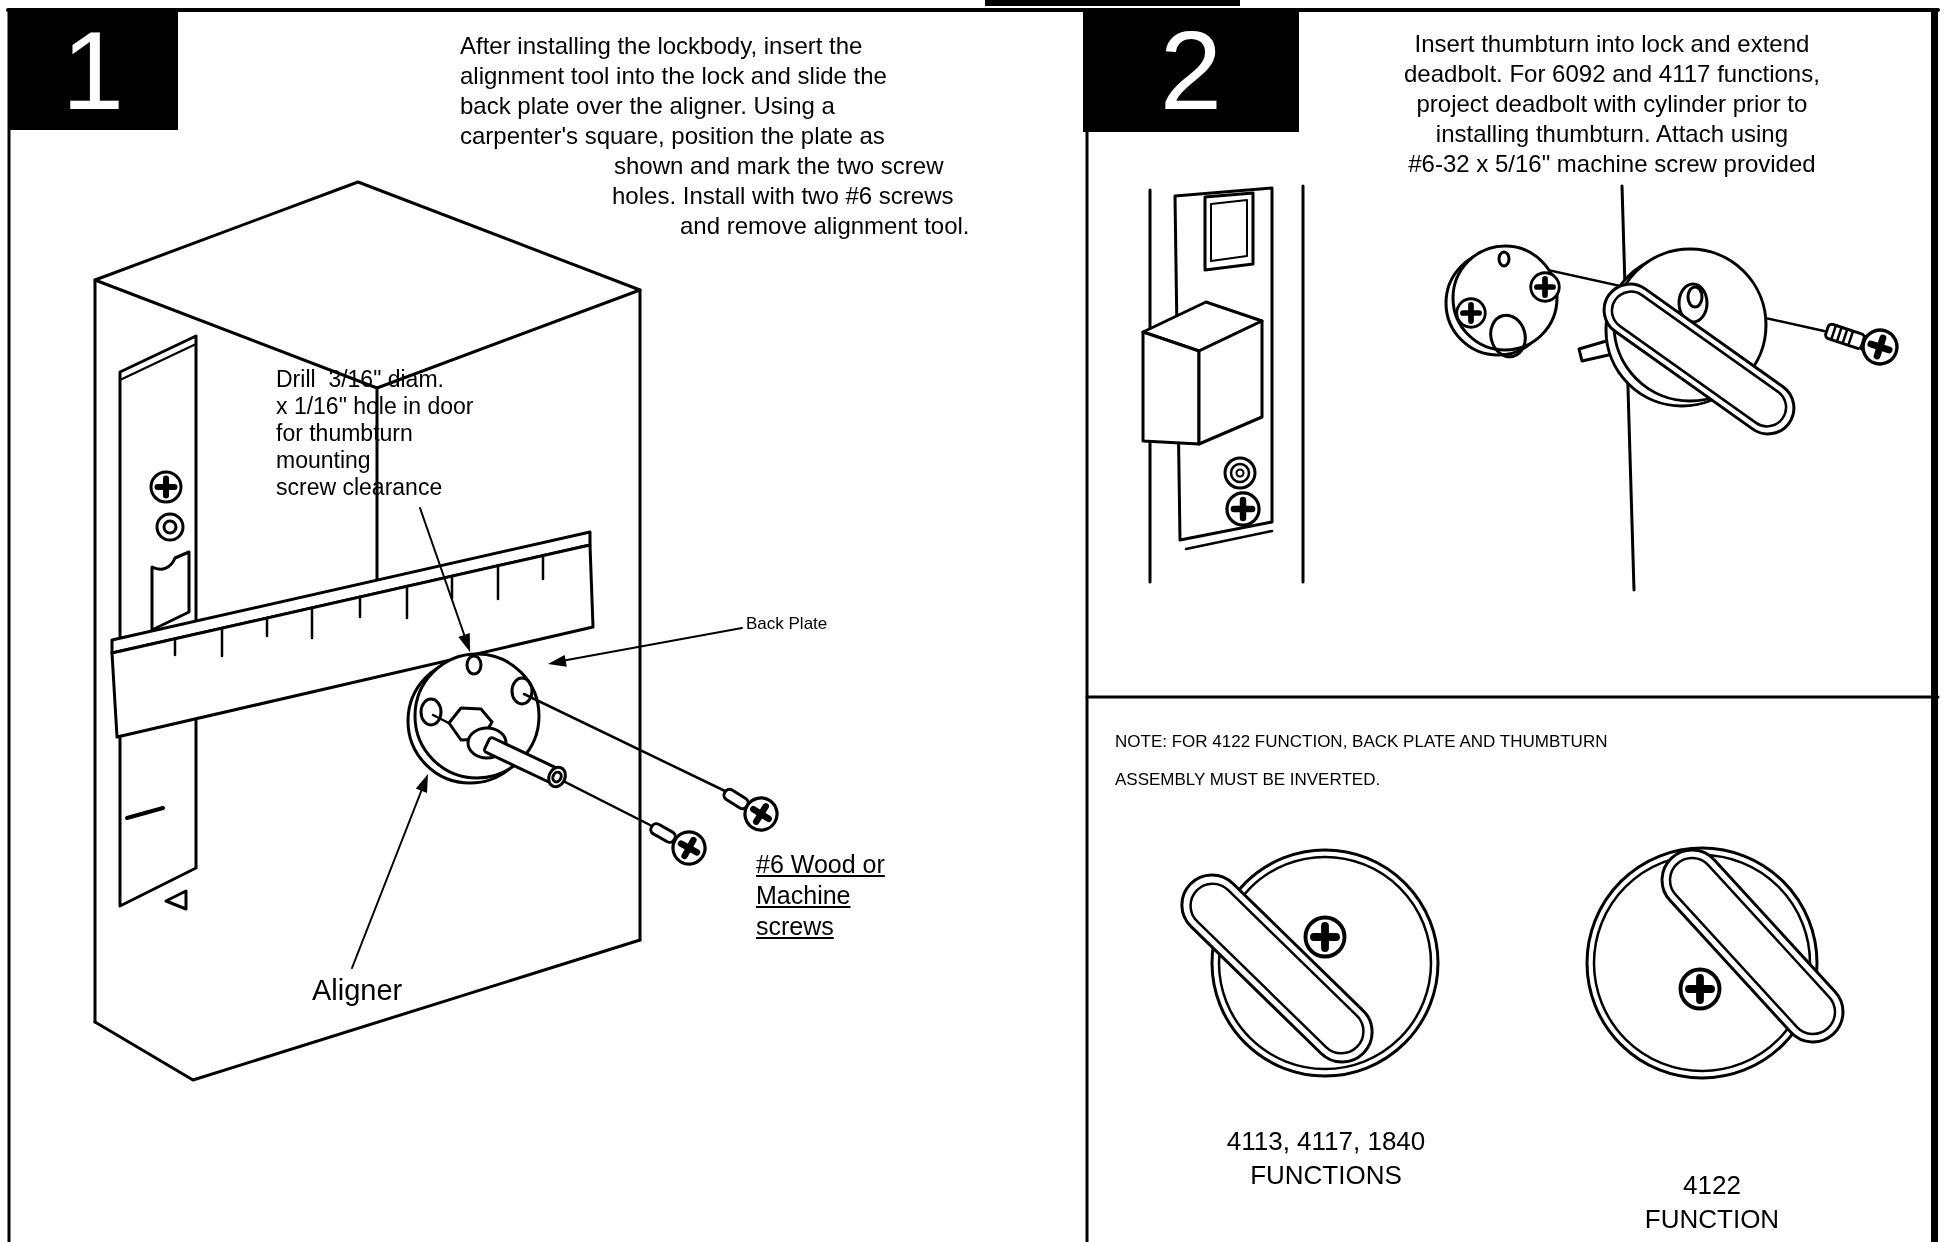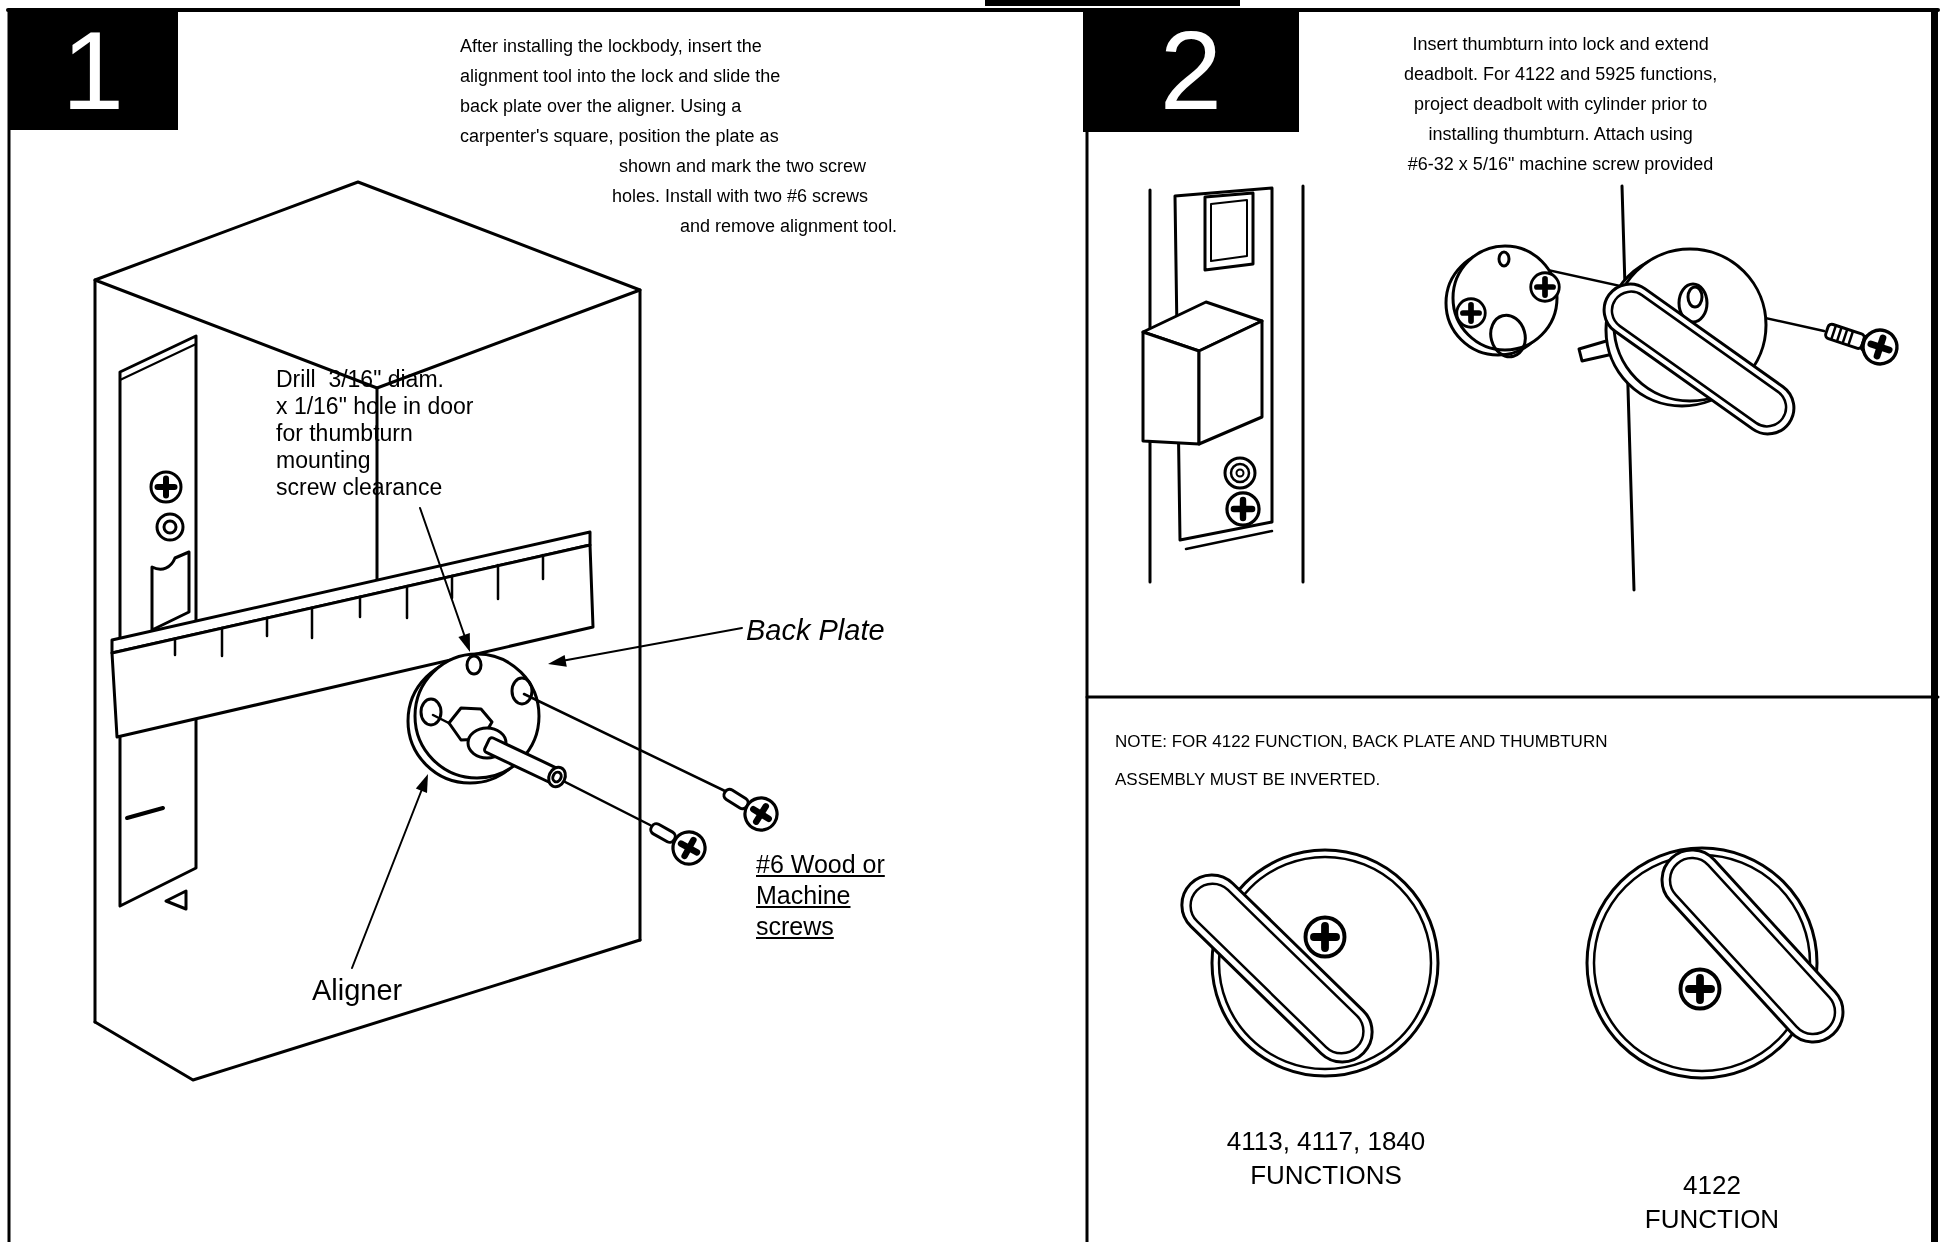--- a/index.html
+++ b/index.html
@@ -8,30 +8,30 @@
     background:#ffffff;color:#000;
     font-family:"Liberation Sans", sans-serif;
   }
   .abs{position:absolute;}
   .step-box{
     background:#000;color:#fff;display:flex;align-items:center;justify-content:center;
     font-size:112px;font-weight:400;line-height:1;
   }
   #step1-box{left:8px;top:11px;width:170px;height:119px;}
   #step2-box{left:1083px;top:10px;width:216px;height:122px;}
-  .para{font-size:18px;line-height:30px;}
+  .para{font-size:24px;line-height:30px;}
   .para .ln{white-space:pre;}
   #p1-instructions{left:460px;top:31px;}
   #p1-instructions .ind1{margin-left:128px;text-align:center;}
   #p1-instructions .ind2{margin-left:152px;}
   #p1-instructions .ind3{margin-left:220px;}
   #p2-instructions{left:1404px;top:29px;text-align:center;}
   .lbl .ln{white-space:pre;}
   #drill-note{left:276px;top:366px;font-size:23px;line-height:27px;}
-  #backplate-label{left:746px;top:614px;font-size:29px;font-style:italic;}
+  #backplate-label{left:746px;top:614px;font-size:17px;}
   #screws-label{left:756px;top:849px;font-size:25px;line-height:31px;text-decoration:underline;}
   #aligner-label{left:312px;top:974px;font-size:29px;}
   #note-block{left:1115px;top:723px;font-size:17px;line-height:38px;}
   .caption{width:300px;text-align:center;font-size:26px;line-height:34px;}
   #caption-left{left:1176px;top:1124px;}
   #caption-right{left:1562px;top:1124px;margin-top:44px;}
   #art{left:0;top:0;}
 </style>
 </head>
 <body>
@@ -245,21 +245,21 @@
 </div>
 
 <div id="aligner-label" class="abs lbl">Aligner</div>
 
 <div id="step2-box" class="abs step-box">
   <span>2</span>
 </div>
 
 <div id="p2-instructions" class="abs para">
   <div class="ln">Insert thumbturn into lock and extend</div>
-  <div class="ln">deadbolt. For 4122 and 5925 functions,</div>
+  <div class="ln">deadbolt. For 6092 and 4117 functions,</div>
   <div class="ln">project deadbolt with cylinder prior to</div>
   <div class="ln">installing thumbturn. Attach using</div>
   <div class="ln">#6-32 x 5/16" machine screw provided</div>
 </div>
 
 <div id="note-block" class="abs lbl">
   <div class="ln">NOTE: FOR 4122 FUNCTION, BACK PLATE AND THUMBTURN</div>
   <div class="ln">ASSEMBLY MUST BE INVERTED.</div>
 </div>
 

